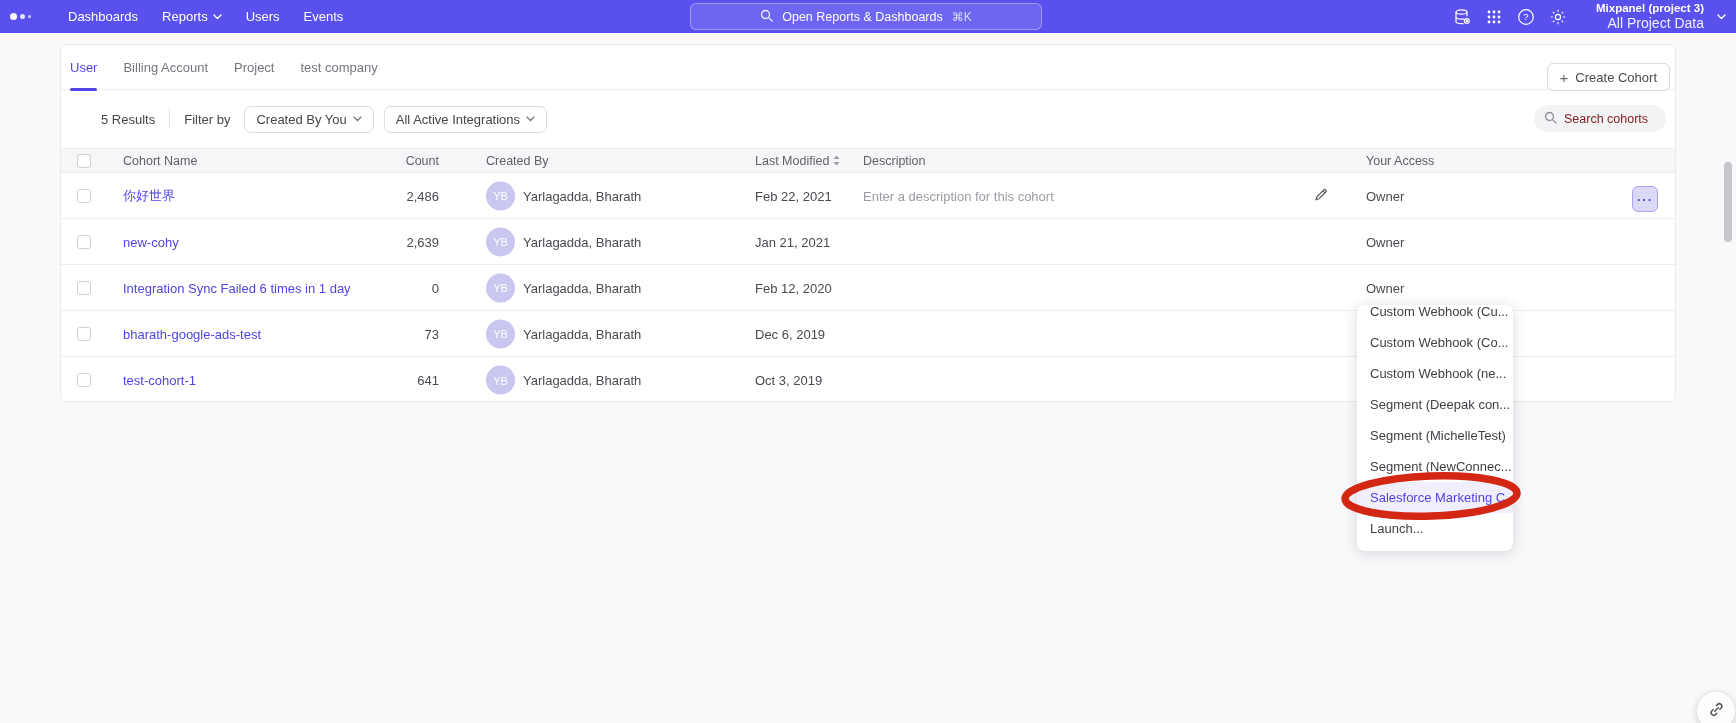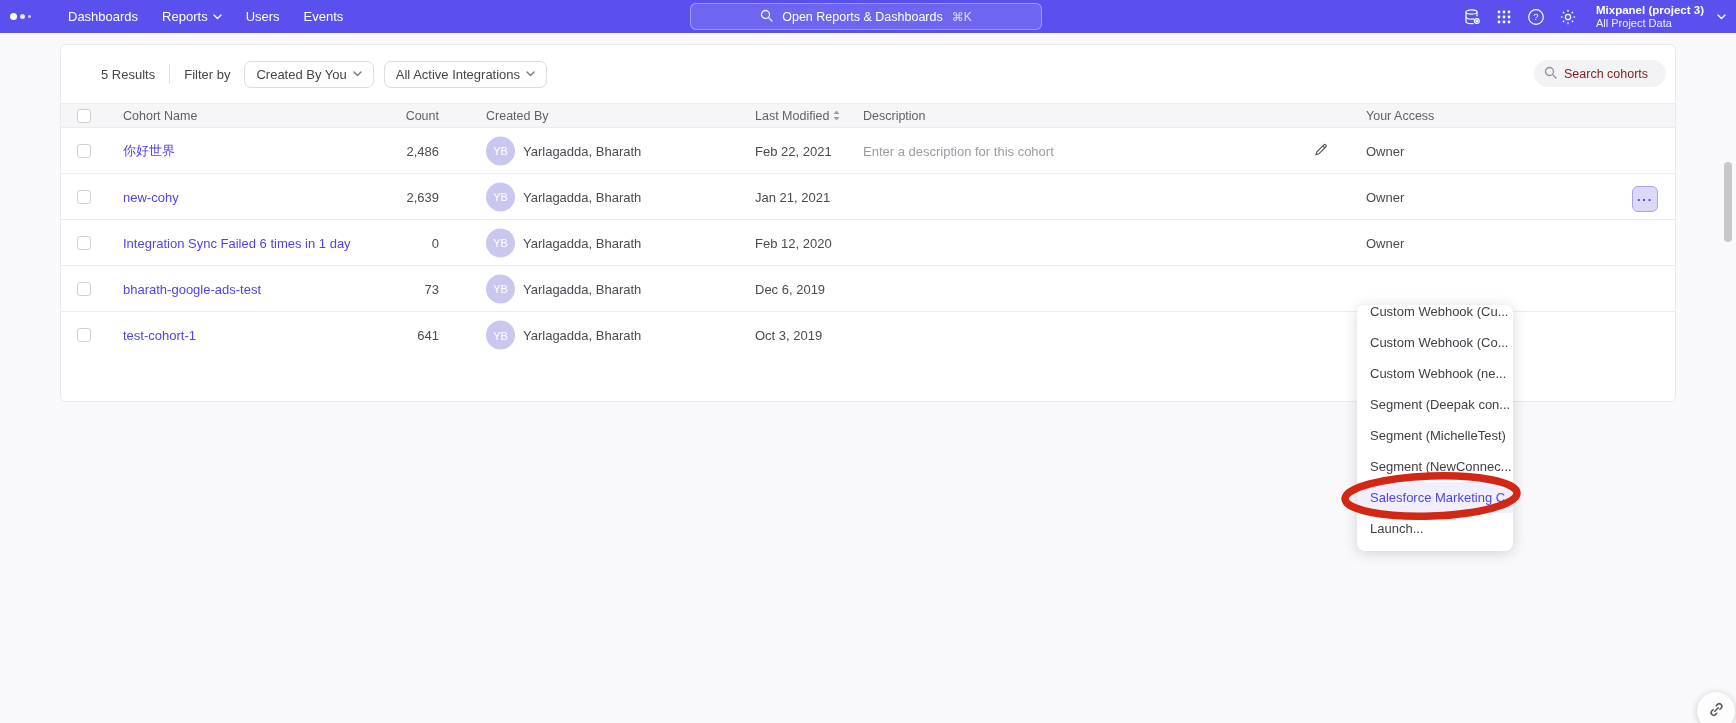--- a/index.html
+++ b/index.html
@@ -16,23 +16,23 @@
   .logo i:nth-child(2){ width:5px; height:5px; opacity:.85; }
   .logo i:nth-child(3){ width:3px; height:3px; opacity:.7; }
   .nav-item { color:#fff; font-size:13px; display:flex; align-items:center; gap:5px; cursor:pointer; }
   .chev { width:9px; height:6px; display:inline-block; }
   .chev svg { display:block; }
   .nav-search { position:absolute; left:690px; top:3px; width:352px; height:27px; border:1px solid rgba(255,255,255,.35); background:rgba(255,255,255,.12); border-radius:6px; display:flex; align-items:center; justify-content:center; gap:9px; color:#fff; font-size:12.5px; }
   .nav-search .mag { opacity:.9; }
   .nav-search .kbd { opacity:.75; font-size:12px; }
   .nav-right { position:absolute; right:10px; top:0; height:33px; display:flex; align-items:center; gap:13px; }
   .nav-ic { width:19px; height:19px; display:flex; align-items:center; justify-content:center; cursor:pointer; }
-  .proj { color:#fff; line-height:1.15; margin-left:6px; cursor:pointer; }
+  .proj { text-align:right; color:#fff; line-height:1.15; margin-left:16px; cursor:pointer; }
   .proj .p1 { font-size:11.5px; font-weight:bold; }
-  .proj .p2 { font-size:11px; opacity:.9; }
+  .proj .p2 { font-size:14px; opacity:.9; }
 
   
   .card { position:absolute; left:60px; top:44px; width:1616px; height:358px; background:#fff; border:1px solid #eaeaec; border-radius:6px; }
   .tabs-row { position:relative; height:45px; border-bottom:1px solid #efeff2; display:flex; align-items:center; gap:26px; padding-left:9px; }
   .tab { font-size:13px; color:#75757e; cursor:pointer; height:45px; display:flex; align-items:center; position:relative; }
   .tab.active { color:#4f45e4; }
   .tab.active:after { content:""; position:absolute; left:0; right:0; bottom:-1px; height:3px; background:#4f45e4; border-radius:2px; }
   .create-btn { position:absolute; right:5px; top:18px; height:28px; padding:0 12px; background:#fff; border:1px solid #d9d9de; border-radius:6px; font-size:13px; color:#4a4a52; display:flex; align-items:center; gap:7px; cursor:pointer; }
   .create-btn .plus { font-size:15px; color:#6b6b74; line-height:1; }
 
@@ -150,20 +150,30 @@
       </span>
       <span class="chev">
           <svg width="9" height="6" viewBox="0 0 9 6">
             <polyline points="1,1 4.5,4.5 8,1" fill="none" stroke="#fff" stroke-width="1.4" stroke-linecap="round"></polyline>
           </svg>
         </span>
     </div>
   </header>
 
   <main class="card">
+    <div class="tabs-row">
+      <span class="tab active">User</span>
+      <span class="tab">Billing Account</span>
+      <span class="tab">Project</span>
+      <span class="tab">test company</span>
+      <button class="create-btn">
+        <span class="plus">+</span>
+        <span>Create Cohort</span>
+      </button>
+    </div>
 
     <div class="toolbar">
       <span class="results">5 Results</span>
       <span class="vdiv"></span>
       <span class="filterby">Filter by</span>
       <span class="pill">
         <span>Created By You</span>
         <span class="chev">
             <svg width="9" height="6" viewBox="0 0 9 6">
               <polyline points="1,1 4.5,4.5 8,1" fill="none" stroke="#7a7a84" stroke-width="1.4" stroke-linecap="round"></polyline>

